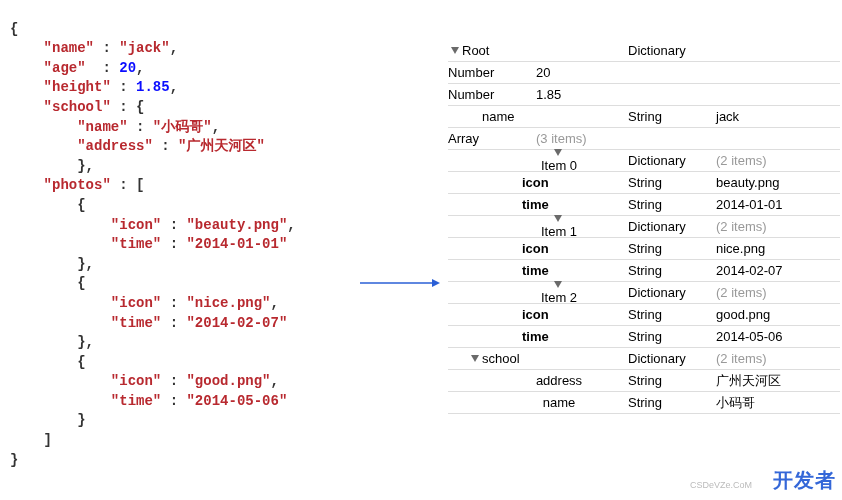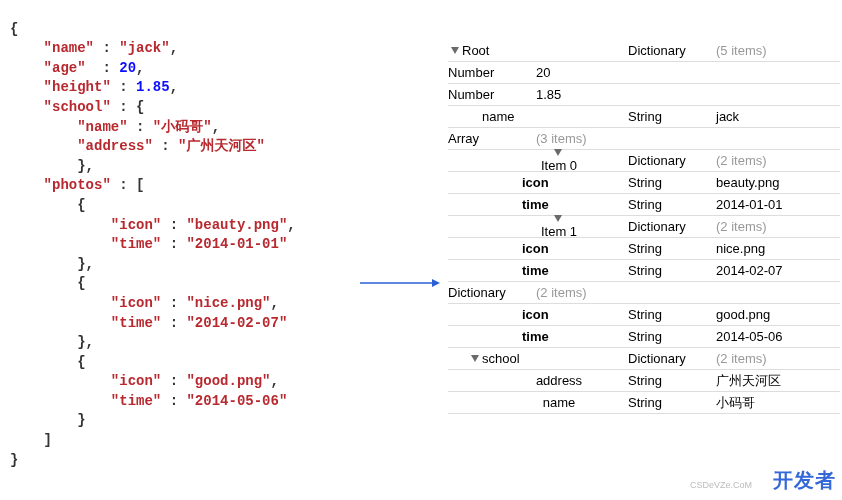--- a/index.html
+++ b/index.html
@@ -133,21 +133,20 @@
     <div class="row">
       <div class="cell-key indent-0">
         <span class="tri">
           <svg viewBox="0 0 10 10">
             <polygon points="1,1 9,1 5,8" fill="#6a6a6a"></polygon>
           </svg>
         </span>
         <span>Root</span>
       </div>
       <div class="cell-type">Dictionary</div>
-      <div class="cell-val gray">(5 items)</div>
     </div>
     <div class="row">
       <div class="cell-type">Number</div>
       <div class="cell-val">20</div>
     </div>
     <div class="row">
       <div class="cell-type">Number</div>
       <div class="cell-val">1.85</div>
     </div>
     <div class="row">
@@ -212,20 +211,28 @@
     </div>
     <div class="row">
       <div class="cell-key indent-3">
         <span style="display: inline-block; width: 12px;"></span>
         <span>time</span>
       </div>
       <div class="cell-type">String</div>
       <div class="cell-val">2014-02-07</div>
     </div>
     <div class="row">
+      <div class="cell-key indent-2">
+        <span class="tri">
+          <svg viewBox="0 0 10 10">
+            <polygon points="1,1 9,1 5,8" fill="#6a6a6a"></polygon>
+          </svg>
+        </span>
+        <span>Item 2</span>
+      </div>
       <div class="cell-type">Dictionary</div>
       <div class="cell-val gray">(2 items)</div>
     </div>
     <div class="row">
       <div class="cell-key indent-3">
         <span style="display: inline-block; width: 12px;"></span>
         <span>icon</span>
       </div>
       <div class="cell-type">String</div>
       <div class="cell-val">good.png</div>

